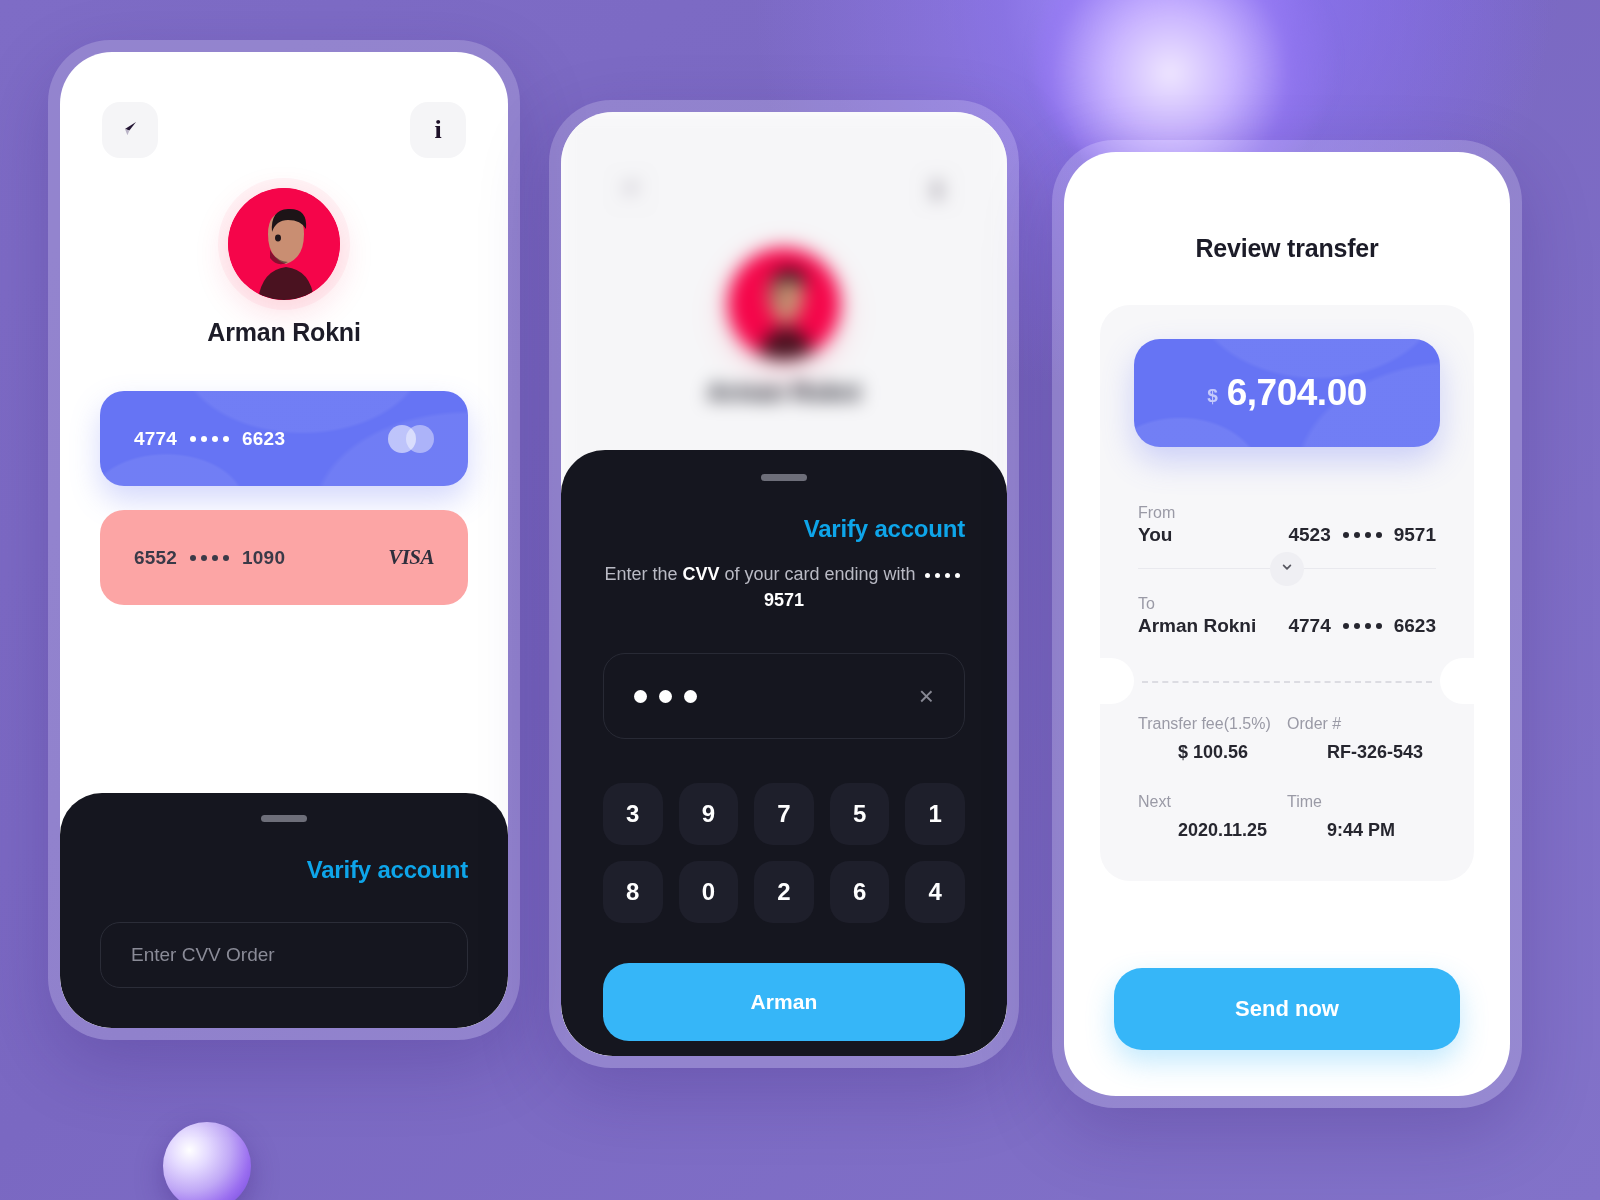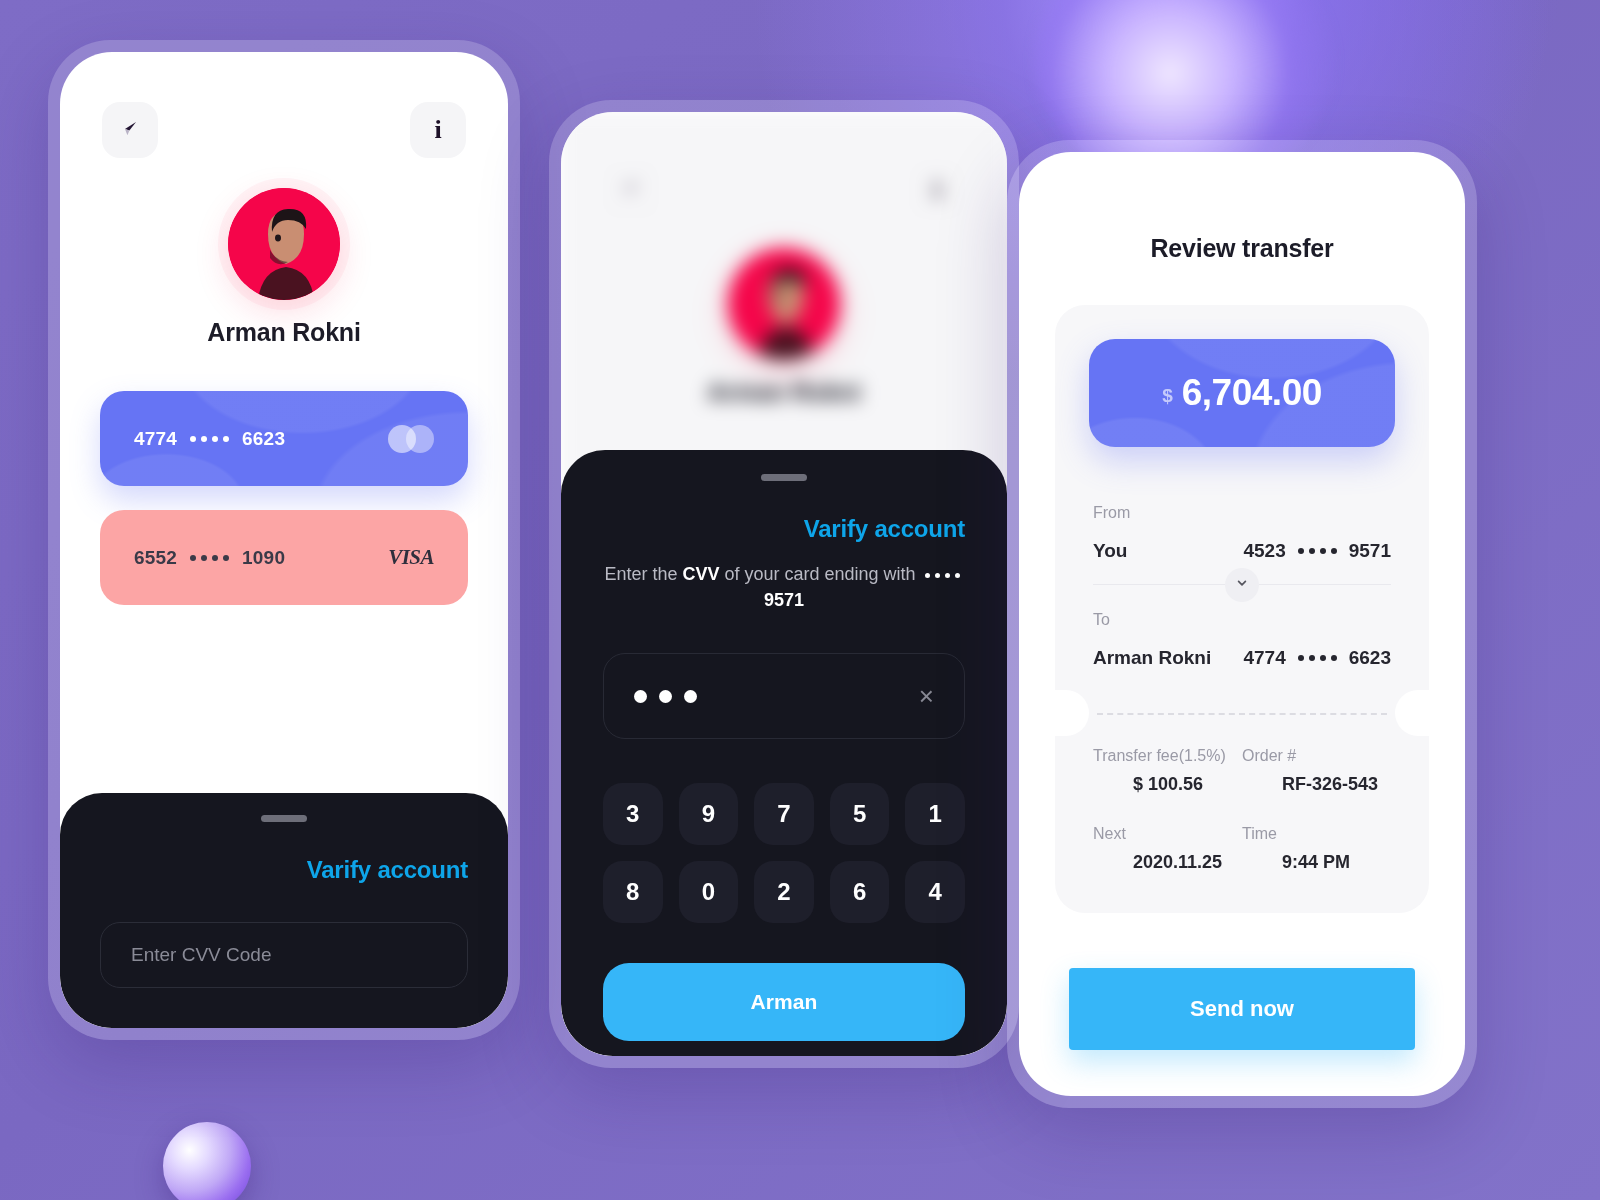--- a/index.html
+++ b/index.html
@@ -47,21 +47,21 @@
   .phone-screen {
     width: 100%; height: 100%;
     border-radius: 52px;
     overflow: hidden;
     position: relative;
     background: #ffffff;
   }
 
   #phone-1 { left: 48px; top: 40px; width: 472px; height: 1000px; }
   #phone-2 { left: 549px; top: 100px; width: 470px; height: 968px; }
-  #phone-3 { left: 1007px; top: 140px; width: 470px; height: 968px; }
+  #phone-3 { left: 1052px; top: 140px; width: 470px; height: 968px; }
 
   
   .app-header {
     display: flex; justify-content: space-between; align-items: center;
     padding: 50px 42px 0 42px;
   }
   .hdr-btn {
     width: 56px; height: 56px; border-radius: 18px;
     background: #f5f5f7;
     display: flex; align-items: center; justify-content: center;
@@ -236,21 +236,21 @@
       radial-gradient(ellipse 200px 150px at 15% 130%, rgba(255,255,255,0.08) 40%, rgba(255,255,255,0) 42%),
       radial-gradient(ellipse 260px 190px at 60% -50%, rgba(255,255,255,0.07) 48%, rgba(255,255,255,0) 50%),
       radial-gradient(ellipse 300px 220px at 105% 130%, rgba(255,255,255,0.07) 52%, rgba(255,255,255,0) 54%);
   }
   .amt-cur { color: rgba(255,255,255,0.62); font-size: 19px; font-weight: 700; position: relative; z-index: 2; align-self: center; margin-top: 6px; }
   .amt-val { color: #ffffff; font-size: 37px; font-weight: 700; letter-spacing: -0.5px; position: relative; z-index: 2; }
 
   .transfer-rows { padding: 57px 4px 0 4px; }
   .t-row { display: flex; align-items: flex-end; justify-content: space-between; }
   .t-label { font-size: 16px; color: #9a9aa6; font-weight: 400; }
-  .t-name { font-size: 19px; font-weight: 700; color: #26262f; margin-top: 18px; }
+  .t-name { font-size: 19px; font-weight: 700; color: #26262f; margin-top: 2px; }
   .t-card {
     font-size: 19px; font-weight: 700; color: #26262f;
     display: flex; align-items: center; gap: 12px;
   }
   .t-card .mask-dots i { width: 6px; height: 6px; }
   .t-divider {
     position: relative; height: 1px; background: #e9e9ee;
     margin: 22px 0 26px 0;
   }
   .swap-btn {
@@ -276,21 +276,21 @@
     border-top: 2px dashed #dcdce2;
   }
   .detail-grid {
     display: grid; grid-template-columns: 1fr 1fr;
     row-gap: 30px; padding: 6px 4px 40px 4px;
   }
   .d-label { font-size: 16px; color: #9a9aa6; font-weight: 400; }
   .d-value { font-size: 18px; font-weight: 700; color: #26262f; margin-top: 9px; margin-left: 40px; }
   .send-wrap { margin-top: auto; padding: 0 14px 46px 14px; }
   .send-btn {
-    width: 100%; height: 82px; border-radius: 4px; border: none;
+    width: 100%; height: 82px; border-radius: 28px; border: none;
     background: #36b6f8; color: #ffffff;
     font-size: 22px; font-weight: 700; cursor: pointer;
     box-shadow: 0 12px 28px rgba(54,182,248,0.3);
   }
 </style>
 </head>
 <body>
 
 <div id="bg-base"></div>
 <div id="glow-topright"></div>
@@ -366,21 +366,21 @@
           <span>1090</span>
         </div>
         <div class="visa-logo">VISA</div>
       </div>
     </div>
 
     <div class="sheet">
       <div class="sheet-grabber"></div>
       <div class="sheet-title">Varify account</div>
       <div class="cvv-input">
-        <span>Enter CVV Code</span>
+        <span>Enter CVV Order</span>
       </div>
     </div>
 
   </div>
 </div>
 
 <div class="phone-frame" id="phone-2">
   <div class="phone-screen">
 
     <div class="blurred-bg">

